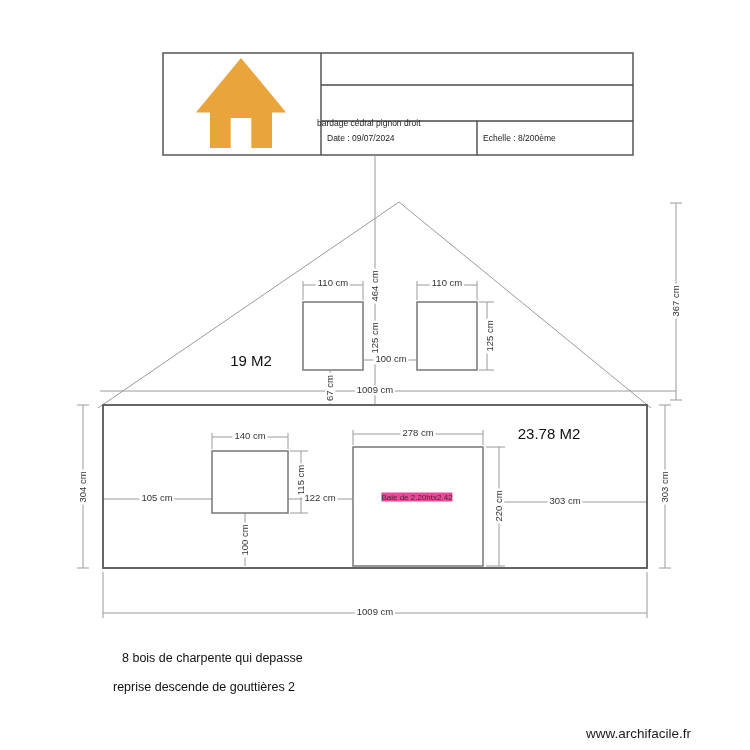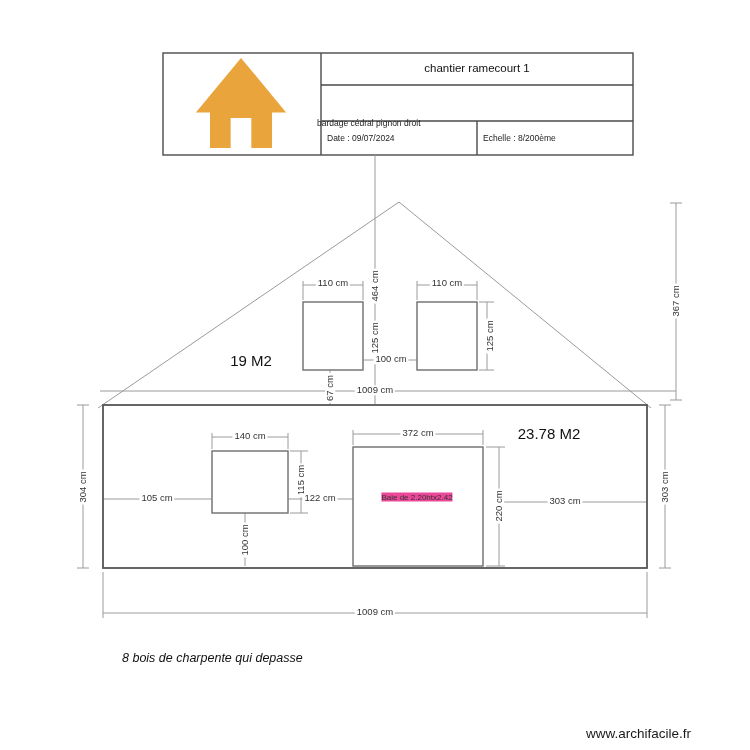--- a/index.html
+++ b/index.html
@@ -90,48 +90,48 @@
       <rect x="417" y="302" width="60" height="68" stroke="#777" stroke-width="1.5"></rect>
       <rect x="212" y="451" width="76" height="62" stroke="#777" stroke-width="1.5"></rect>
       <rect x="353" y="447" width="130" height="119" stroke="#777" stroke-width="1.5"></rect>
     </g>
   </svg>
 
   <svg class="abs" style="left:194px;top:56px;" width="94" height="94" viewBox="0 0 100 100">
     <path d="M50 2 L98 60 L83 60 L83 98 L61 98 L61 66 L39 66 L39 98 L17 98 L17 60 L2 60 Z" fill="#E9A43C"></path>
   </svg>
 
-  <div class="abs tb-title">chantier ramecourt 1</div>
   <div class="abs tb-small" style="left:317px;top:98px;margin-top:20px;">bardage cédral pignon droit</div>
   <div class="abs tb-small" style="left:327px;top:133px;">Date : 09/07/2024</div>
   <div class="abs tb-small" style="left:483px;top:133px;">Echelle : 8/200ème</div>
 
   <div>
       <div class="dim-label" style="left: 333px; top: 283px;">110 cm</div>
       <div class="dim-label" style="left: 447px; top: 283px;">110 cm</div>
       <div class="dim-label rot" style="left: 375px; top: 286px;">464 cm</div>
       <div class="dim-label rot" style="left: 375px; top: 338px;">125 cm</div>
       <div class="dim-label rot" style="left: 490px; top: 336px;">125 cm</div>
       <div class="dim-label" style="left: 391px; top: 359px;">100 cm</div>
       <div class="dim-label rot" style="left: 330px; top: 388px;">67 cm</div>
       <div class="dim-label" style="left: 375px; top: 390px;">1009 cm</div>
       <div class="dim-label rot" style="left: 676px; top: 301px;">367 cm</div>
       <div class="dim-label" style="left: 250px; top: 436px;">140 cm</div>
       <div class="dim-label rot" style="left: 301px; top: 480px;">115 cm</div>
       <div class="dim-label" style="left: 157px; top: 498px;">105 cm</div>
       <div class="dim-label" style="left: 320px; top: 498px;">122 cm</div>
       <div class="dim-label rot" style="left: 245px; top: 540px;">100 cm</div>
-      <div class="dim-label" style="left: 418px; top: 433px;">372 cm</div>
+      <div class="dim-label" style="left: 418px; top: 433px;">278 cm</div>
       <div class="dim-label rot" style="left: 499px; top: 506px;">220 cm</div>
       <div class="dim-label" style="left: 565px; top: 501px;">303 cm</div>
       <div class="dim-label rot" style="left: 665px; top: 487px;">303 cm</div>
       <div class="dim-label rot" style="left: 83px; top: 487px;">304 cm</div>
       <div class="dim-label" style="left: 375px; top: 612px;">1009 cm</div>
     </div>
 
   <div class="area-label" style="left:251px;top:360px;">19 M2</div>
   <div class="area-label" style="left:549px;top:433px;">23.78 M2</div>
   <div class="baie-label" style="left:417px;top:497px;">Baie de 2.20htx2.42</div>
 
-  <div class="note" style="left:122px;top:651px;font-style:italic;">8 bois de charpente qui depasse</div>
+  <div class="note" style="left:122px;top:651px;">8 bois de charpente qui depasse</div>
+  <div class="note" style="left:113px;top:680px;">reprise descende de gouttières 2</div>
 
   <div class="footer" style="left:586px;top:726px;">www.archifacile.fr</div>
 </div>
 
 </body></html>

